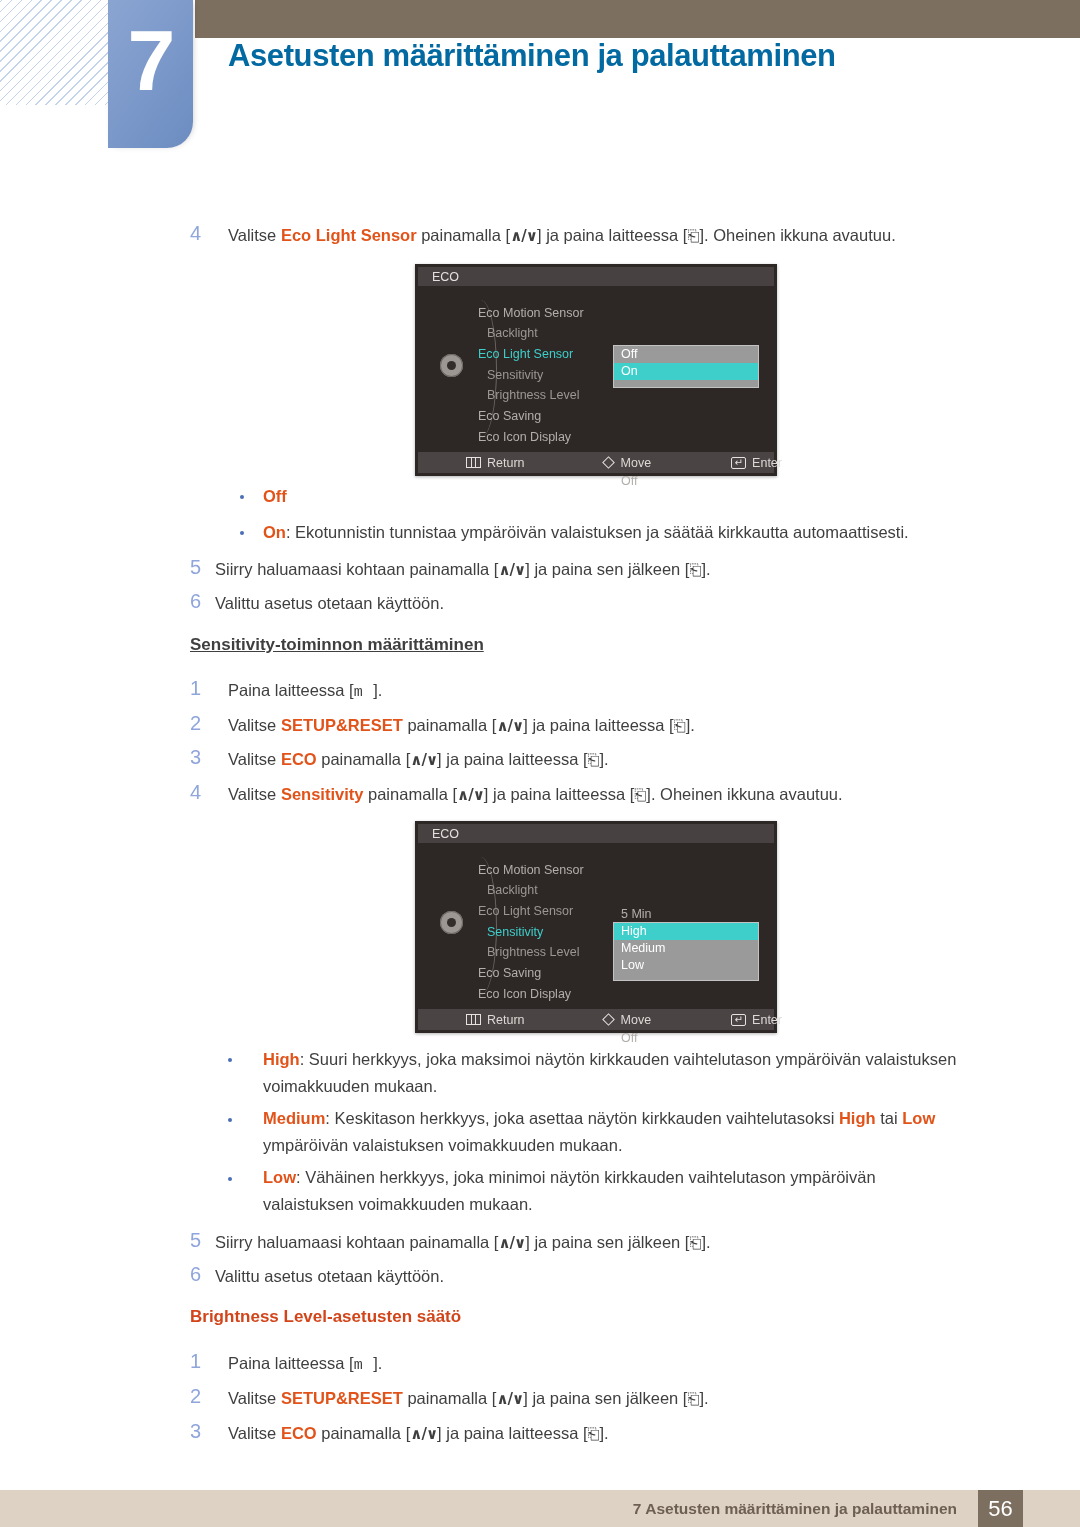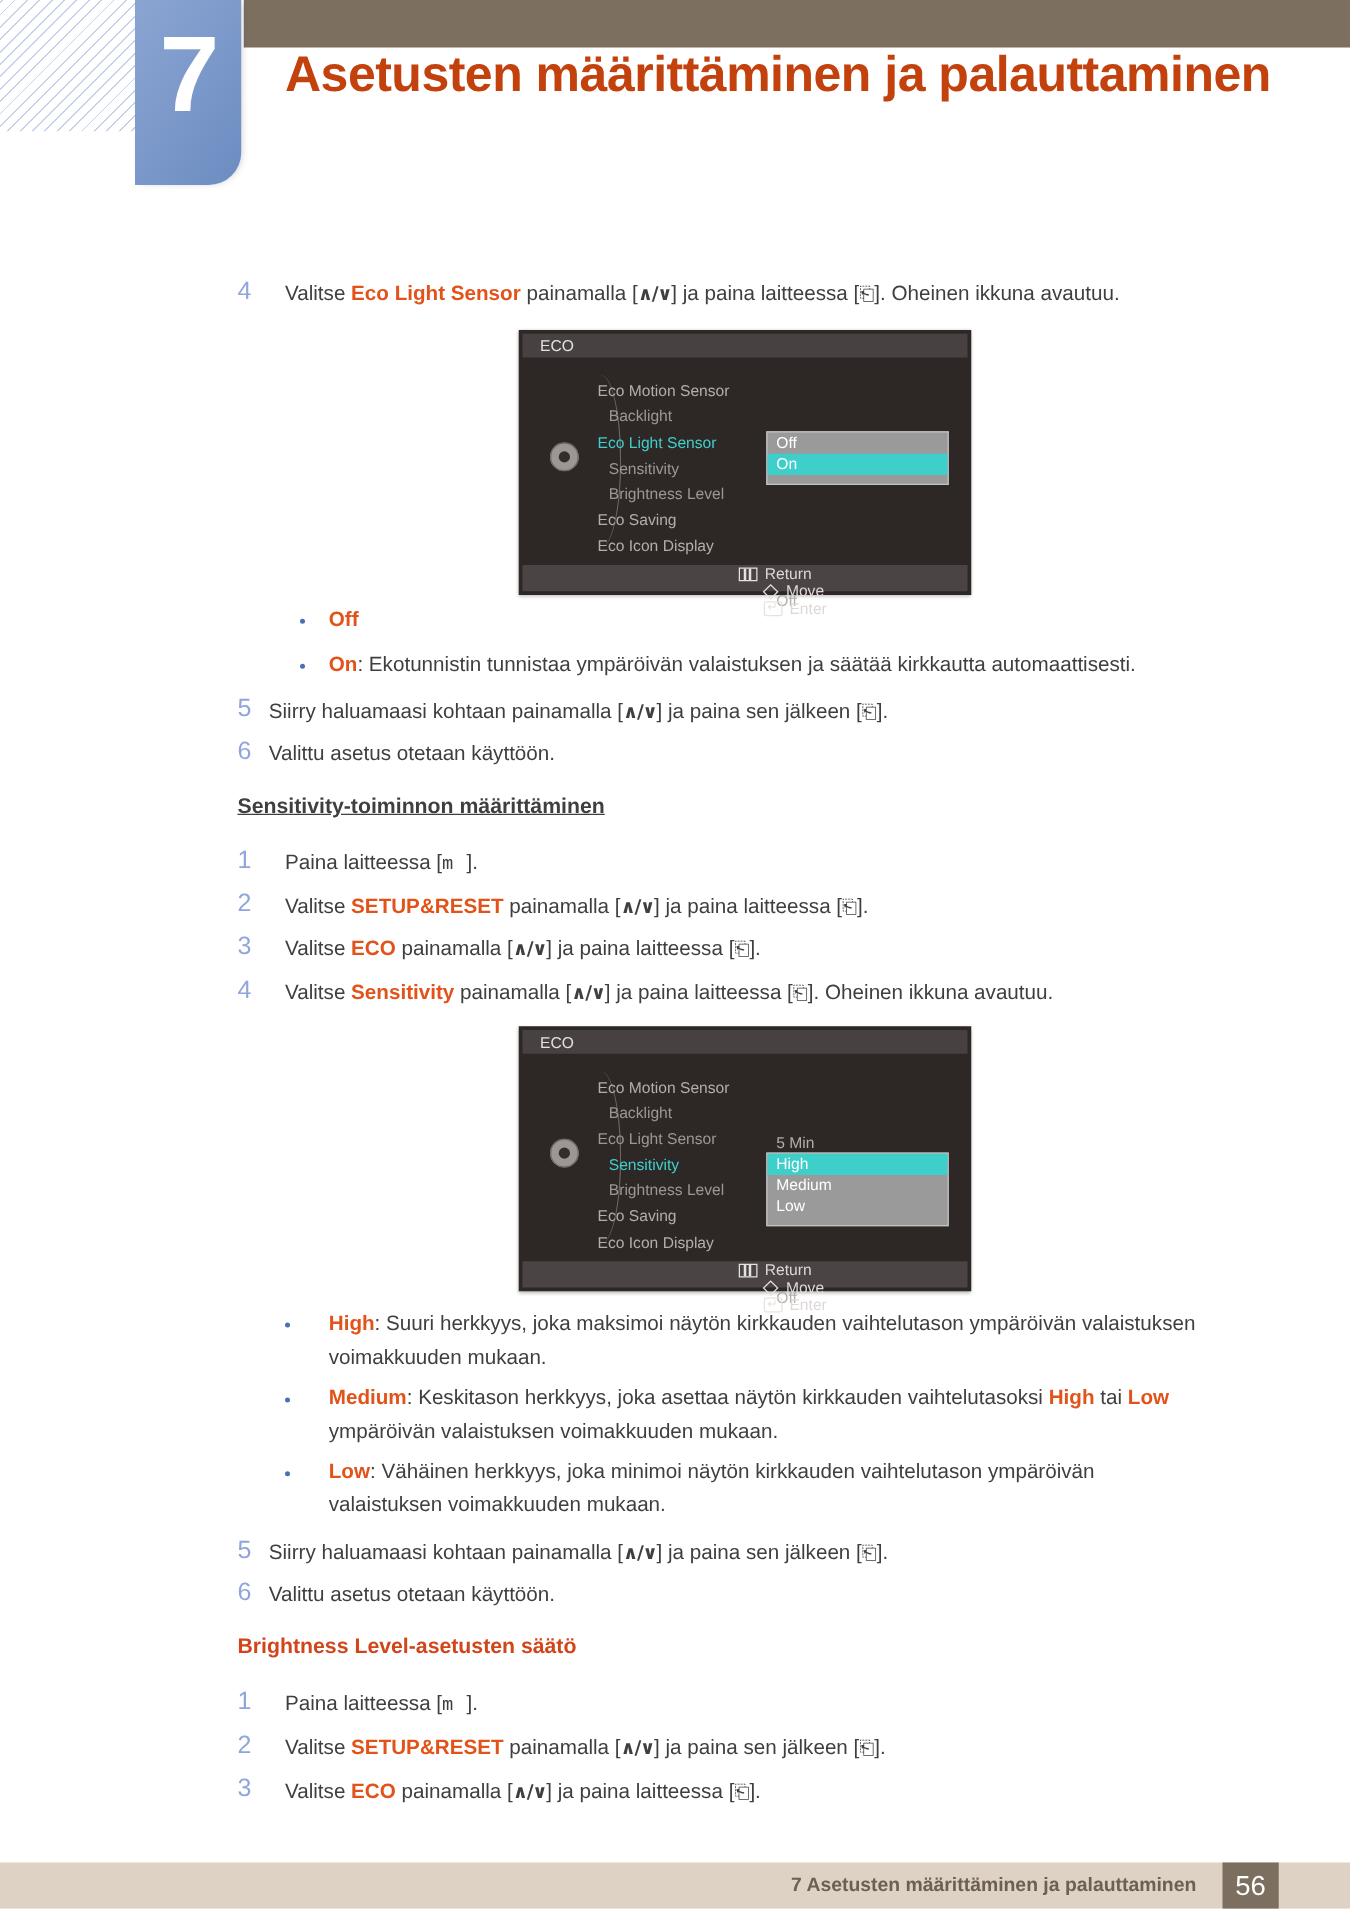--- a/index.html
+++ b/index.html
@@ -32,21 +32,21 @@
   }
   .chapter-num {
     position:absolute; left:0; top:0; width:85px; height:120px;
     display:flex; align-items:center; justify-content:center;
     color:#ffffff; font-size:86px; font-weight:bold; line-height:1;
     font-family:"Liberation Sans", sans-serif;
     letter-spacing:-2px;
   }
   .chapter-title {
     position:absolute; left:228px; top:38px;
-    font-size:40px; font-weight:bold; color:#c2410c;
+    font-size:31px; font-weight:bold; color:#0369a1;
     letter-spacing:-.4px;
     white-space:nowrap;
   }
 
   
   .num {
     position:absolute;
     color:#8fa5db; font-size:20px; font-weight:400;
     width:26px; text-align:left;
   }
@@ -146,21 +146,21 @@
     padding:1px 0 1px 7px;
     height:17px; line-height:15px;
     box-sizing:border-box;
     white-space:nowrap;
   }
   .osd-opt.hl { background:#3ecfcb; }
   .osd-bottom {
     position:absolute; left:3px; bottom:3px; right:3px; height:21px;
     background:#4a4544;
     display:flex; align-items:center;
-    color:#ded9d6; font-size:12.5px;flex-direction:column;
+    color:#ded9d6; font-size:12.5px;
   }
   .osd-bottom .cell { display:flex; align-items:center; }
   .ico-return {
     display:inline-block; width:15px; height:11px;
     border:1.6px solid #e6e2df;
     position:relative; margin-right:6px;
     box-sizing:border-box;
   }
   .ico-return::before, .ico-return::after {
     content:""; position:absolute; top:0; bottom:0; width:1.6px;

